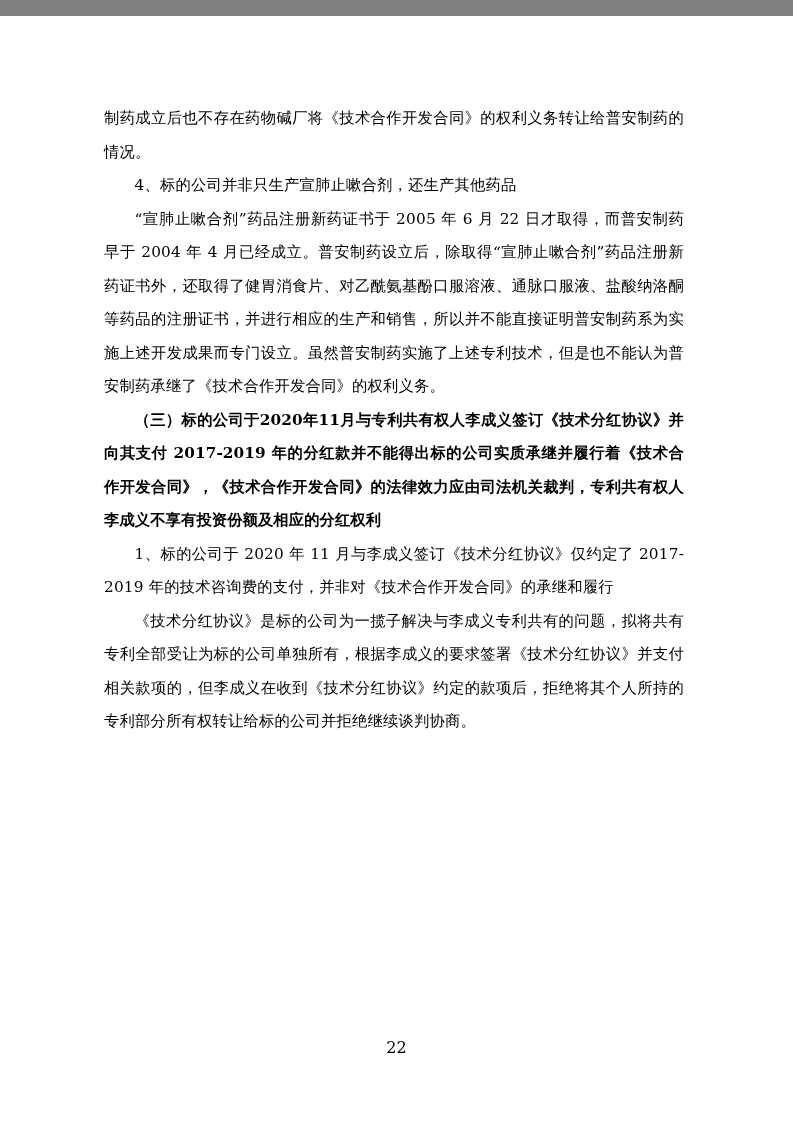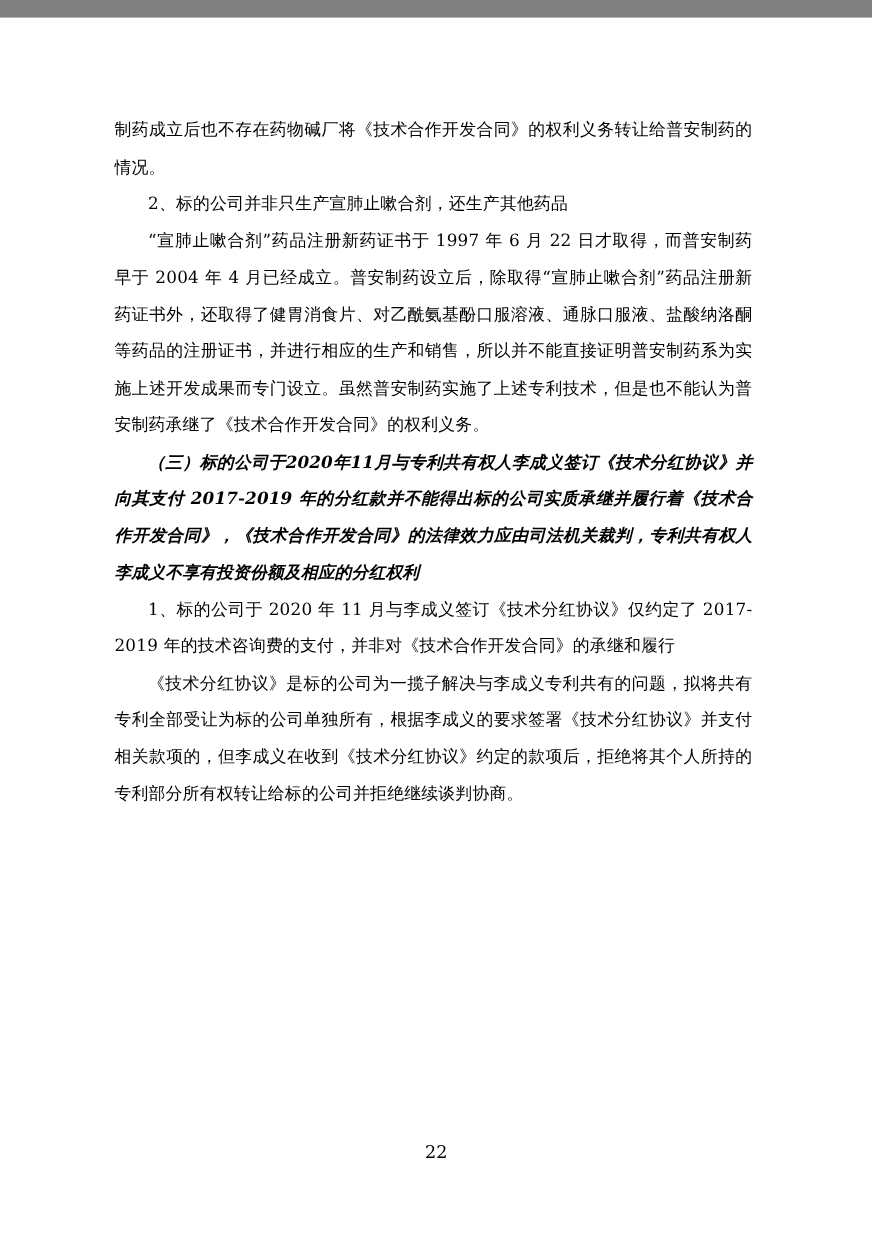--- a/index.html
+++ b/index.html
@@ -33,39 +33,38 @@
     text-justify: inter-ideograph;
     color: #000000;
     letter-spacing: 0.2px;
   }
   p.indent {
     text-indent: 2em;
   }
   p.bold {
     font-weight: bold;
     letter-spacing: 0.1px;
-    font-style: italic;
   }
   .pagenum {
     position: absolute;
     left: 0;
     right: 0;
     top: 1022px;
     text-align: center;
     font-size: 16px;
     font-family: "DejaVu Serif", "Liberation Serif", serif;
     color: #000000;
   }
 </style>
 </head>
 <body>
 
 <div class="page">
   <div class="content">
     <p class="plain">制药成立后也不存在药物碱厂将《技术合作开发合同》的权利义务转让给普安制药的情况。</p>
-    <p class="indent">2、标的公司并非只生产宣肺止嗽合剂，还生产其他药品</p>
-    <p class="indent">“宣肺止嗽合剂”药品注册新药证书于 1997 年 6 月 22 日才取得，而普安制药早于 2004 年 4 月已经成立。普安制药设立后，除取得“宣肺止嗽合剂”药品注册新药证书外，还取得了健胃消食片、对乙酰氨基酚口服溶液、通脉口服液、盐酸纳洛酮等药品的注册证书，并进行相应的生产和销售，所以并不能直接证明普安制药系为实施上述开发成果而专门设立。虽然普安制药实施了上述专利技术，但是也不能认为普安制药承继了《技术合作开发合同》的权利义务。</p>
+    <p class="indent">4、标的公司并非只生产宣肺止嗽合剂，还生产其他药品</p>
+    <p class="indent">“宣肺止嗽合剂”药品注册新药证书于 2005 年 6 月 22 日才取得，而普安制药早于 2004 年 4 月已经成立。普安制药设立后，除取得“宣肺止嗽合剂”药品注册新药证书外，还取得了健胃消食片、对乙酰氨基酚口服溶液、通脉口服液、盐酸纳洛酮等药品的注册证书，并进行相应的生产和销售，所以并不能直接证明普安制药系为实施上述开发成果而专门设立。虽然普安制药实施了上述专利技术，但是也不能认为普安制药承继了《技术合作开发合同》的权利义务。</p>
     <p class="indent bold">（三）标的公司于2020年11月与专利共有权人李成义签订《技术分红协议》并向其支付 2017-2019 年的分红款并不能得出标的公司实质承继并履行着《技术合作开发合同》，《技术合作开发合同》的法律效力应由司法机关裁判，专利共有权人李成义不享有投资份额及相应的分红权利</p>
     <p class="indent">1、标的公司于 2020 年 11 月与李成义签订《技术分红协议》仅约定了 2017-2019 年的技术咨询费的支付，并非对《技术合作开发合同》的承继和履行</p>
     <p class="indent">《技术分红协议》是标的公司为一揽子解决与李成义专利共有的问题，拟将共有专利全部受让为标的公司单独所有，根据李成义的要求签署《技术分红协议》并支付相关款项的，但李成义在收到《技术分红协议》约定的款项后，拒绝将其个人所持的专利部分所有权转让给标的公司并拒绝继续谈判协商。</p>
   </div>
   <div class="pagenum">22</div>
 </div>
 
 </body></html>

